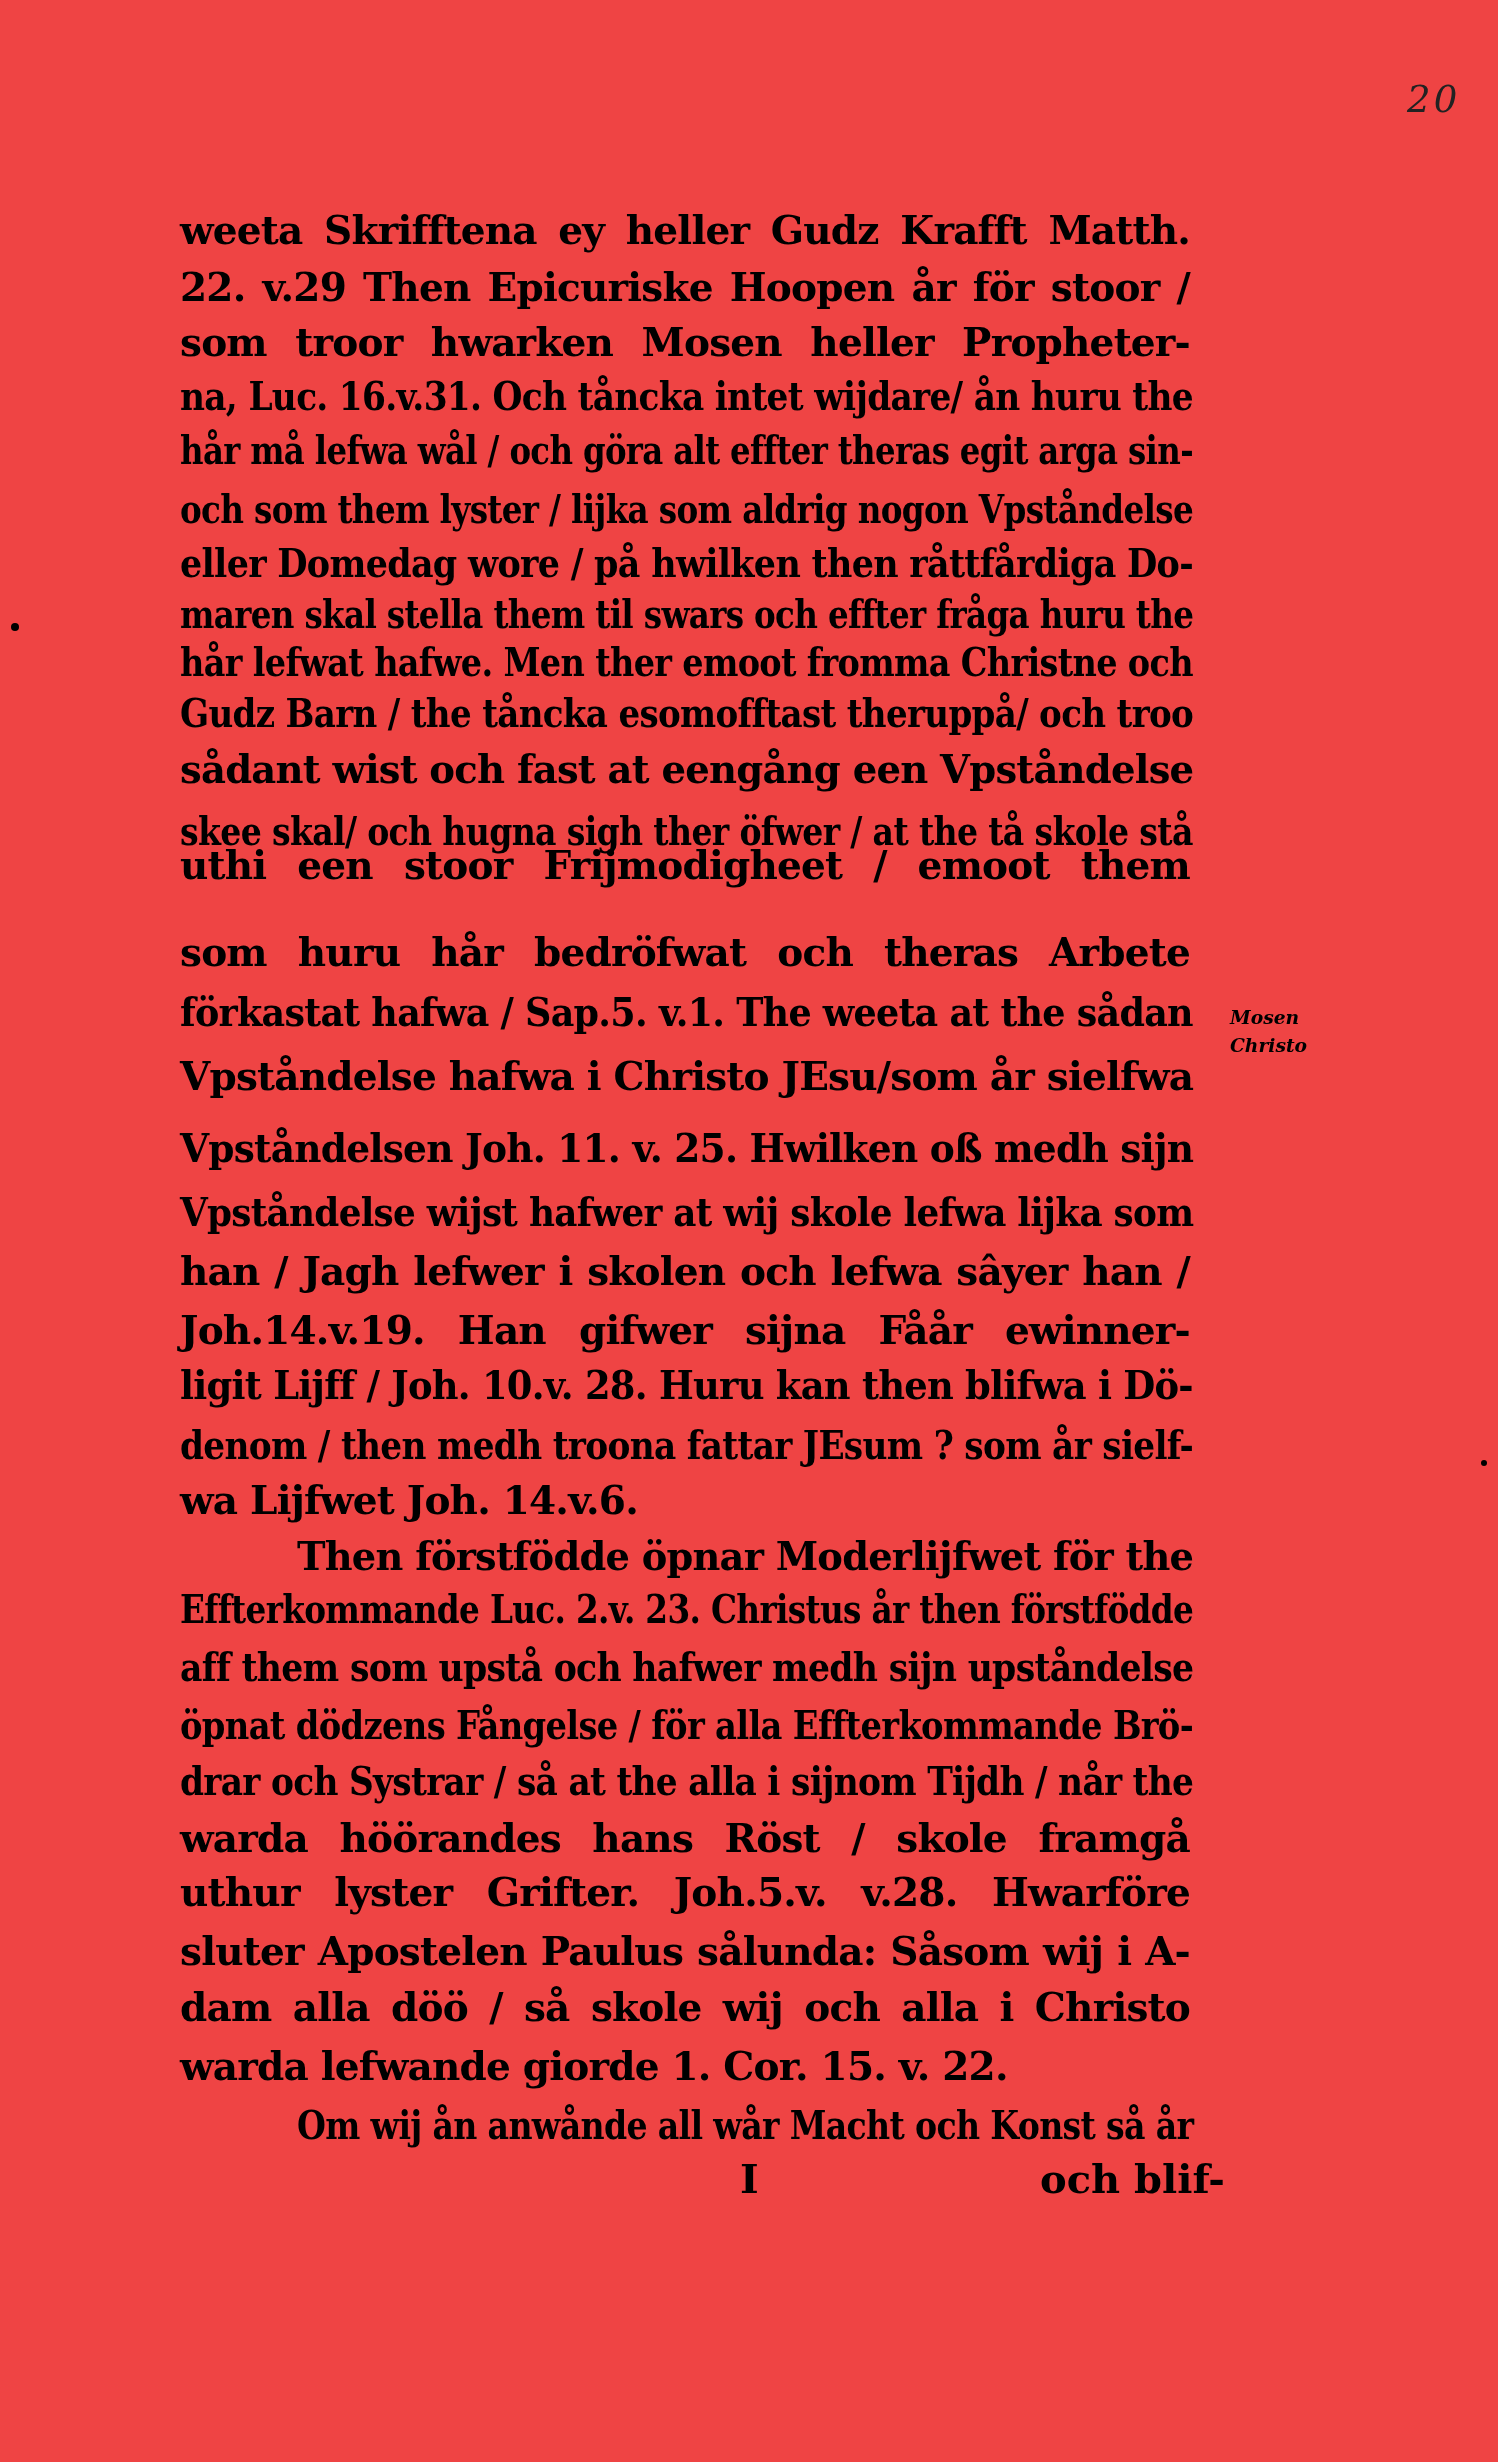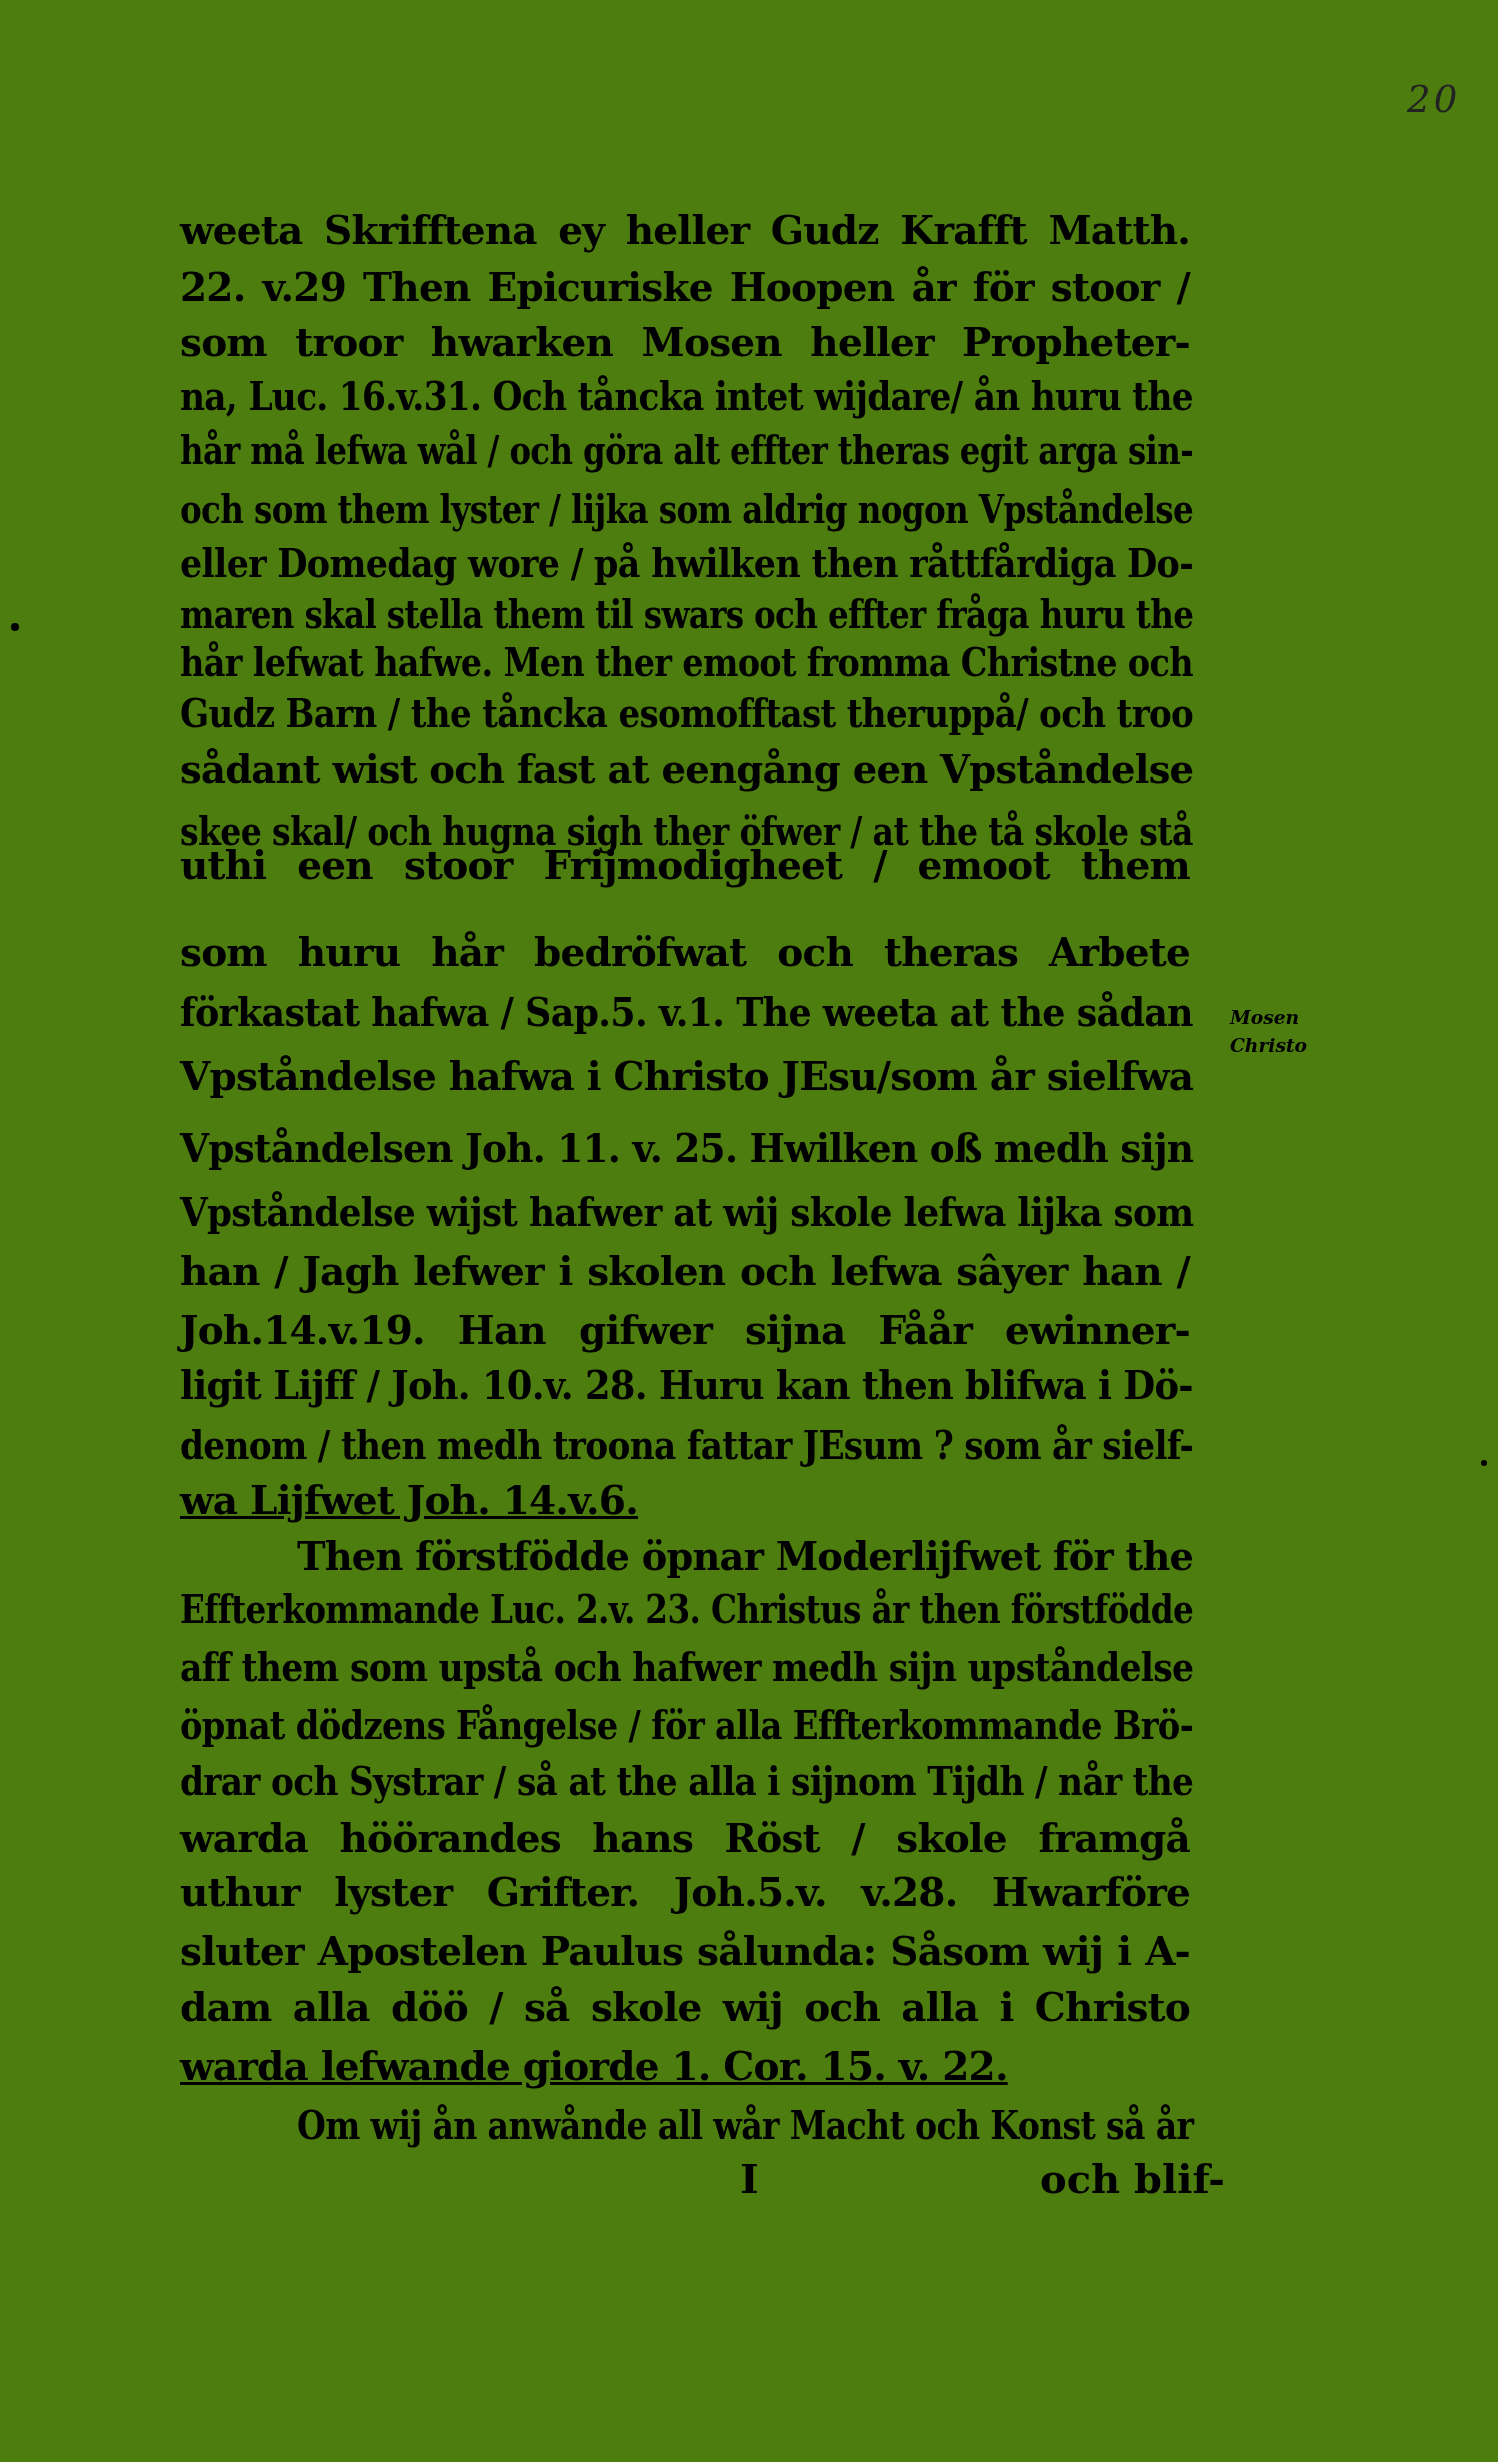--- a/index.html
+++ b/index.html
@@ -1,22 +1,22 @@
 <!DOCTYPE html>
 <html style="font-size:12.4px"><head>
 <meta charset="utf-8">
 <style>
   html, body { margin: 0; padding: 0; background: #ffffff; }
   body { width: 1499px; height: 2462px; position: relative; overflow: hidden; color: #000; }
-  .page { position: absolute; left: 0; top: 0; width: 1499px; height: 2462px; background: #4d7c0f; }
+  .page { position: absolute; left: 0; top: 0; width: 1499px; height: 2462px; background: #ef4444; }
   .page-number { position: absolute; left: 1407px; top: 78px; font-family: "DejaVu Serif", serif; font-style: italic; font-size: 37px; color: #222; letter-spacing: 3.1px; }
   .text-block { position: absolute; left: 180px; top: 0; width: 1010px; }
   .line { position: absolute; left: 0; width: 1010px; white-space: nowrap; font-family: "DejaVu Serif", serif; font-weight: bold; font-size: 39px; line-height: 47px; text-align: justify; text-align-last: justify; letter-spacing: -0.8px; transform-origin: left center; }
   .line.indent { left: 117px; width: 894px; }
-  .line.short { text-align-last: left; text-decoration: underline; }
+  .line.short { text-align-last: left; }
   .line.last-para { left: 117px; width: 894px; }
   .catch { position: absolute; white-space: nowrap; font-family: "DejaVu Serif", serif; font-weight: bold; font-size: 40px; }
   .margin-note { position: absolute; left: 1230px; top: 1003px; font-family: "DejaVu Serif", serif; font-style: italic; font-weight: bold; font-size: 18.7px; line-height: 28px; }
   .speck { position: absolute; background: #000; border-radius: 50%; }
 </style>
 </head>
 <body>
 
 <div class="page">
 

